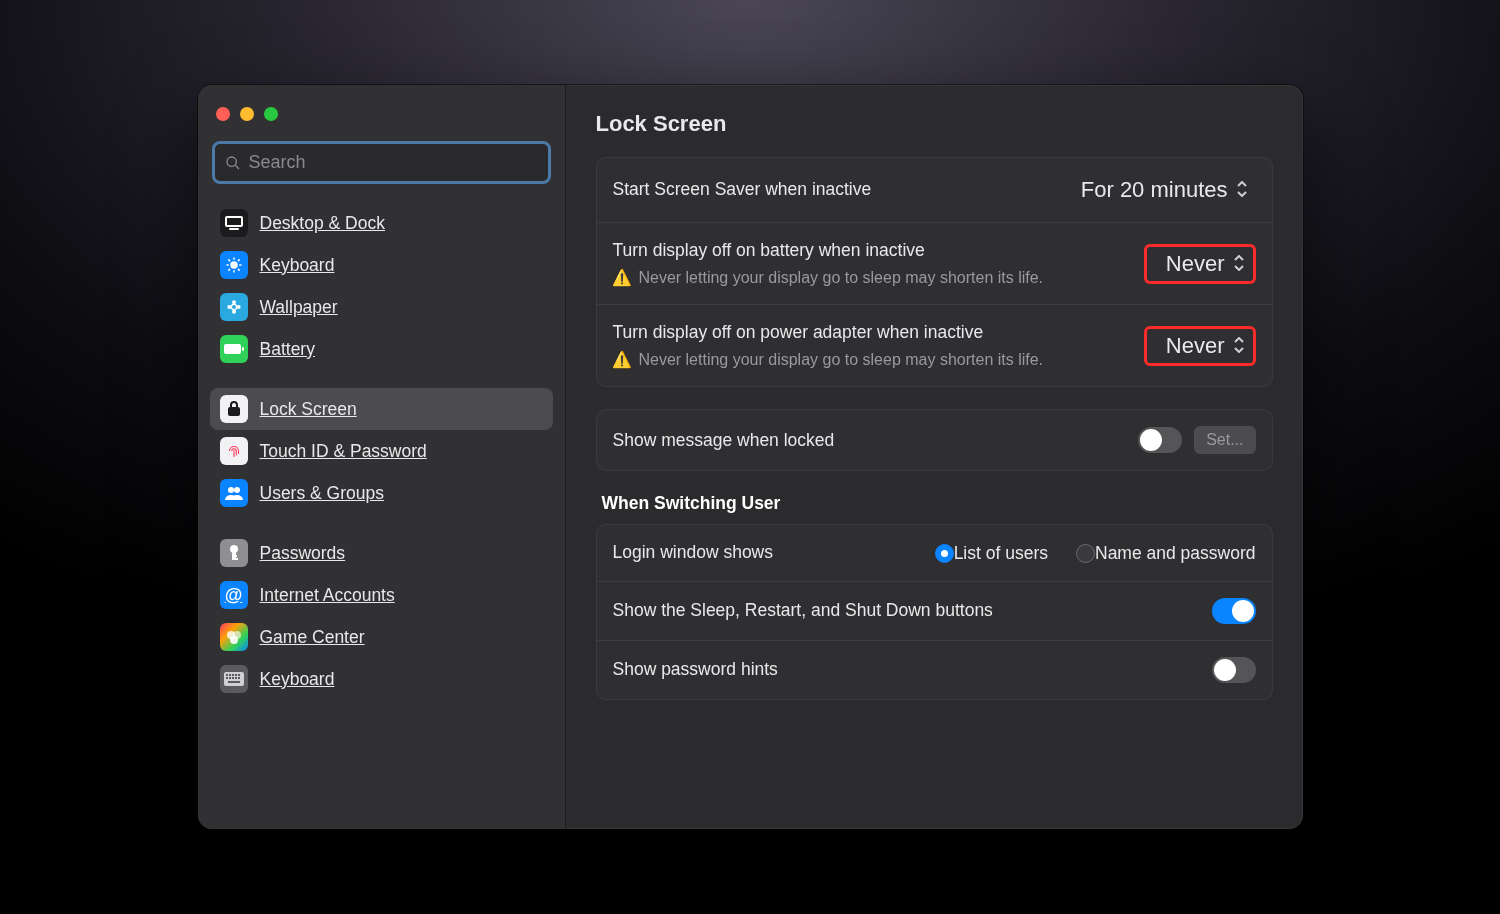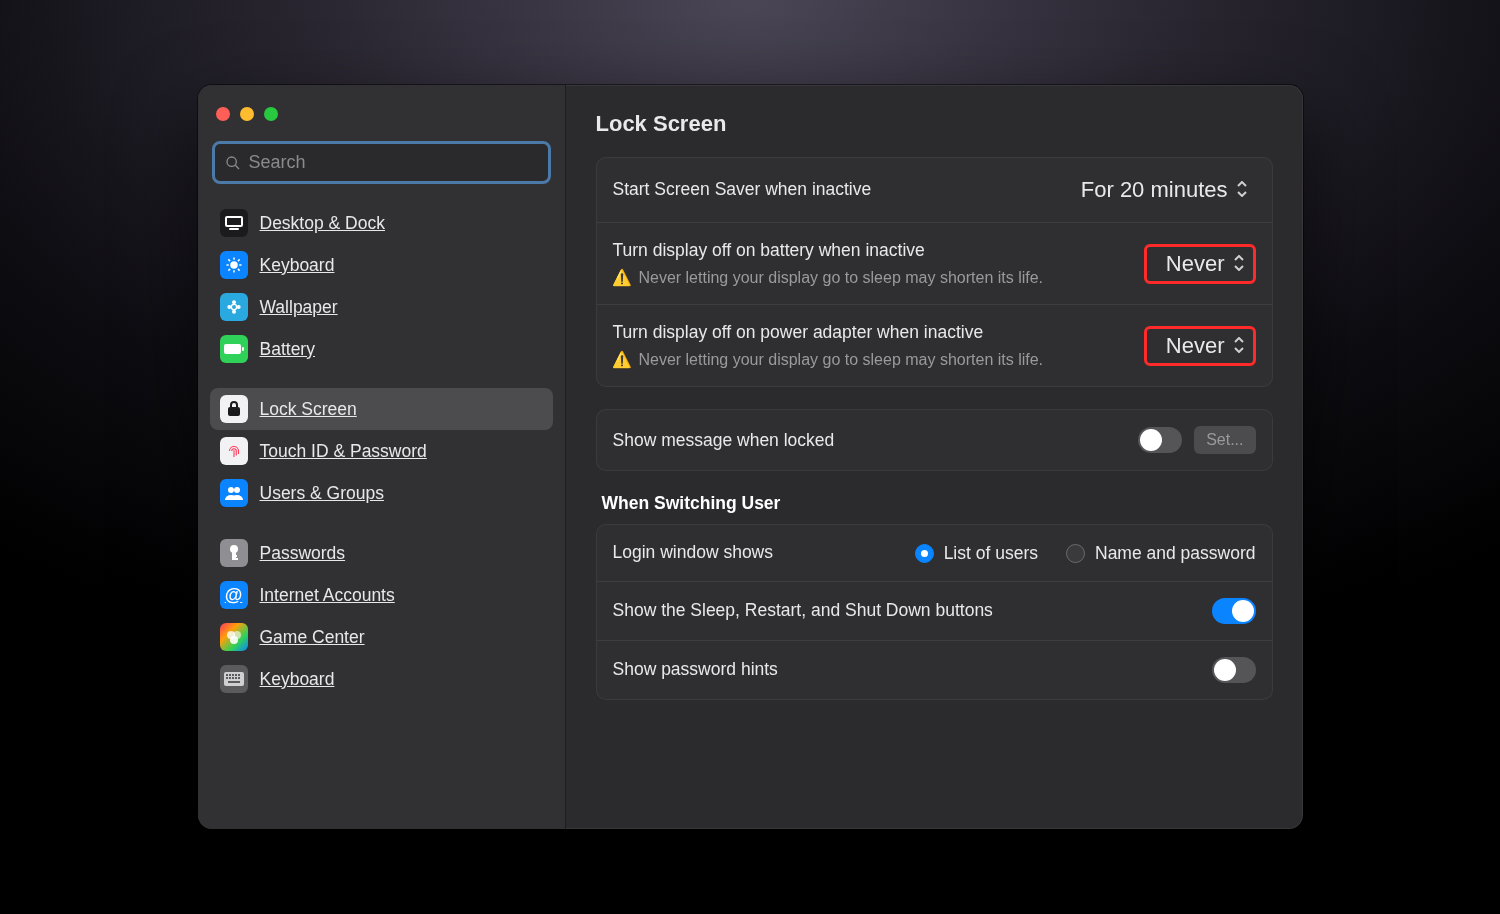--- a/index.html
+++ b/index.html
@@ -87,21 +87,21 @@
   .toggle.on { background: #0a84ff; }
   .toggle .knob { position: absolute; top: 2px; width: 22px; height: 22px; border-radius: 50%; background: #fff; left: 2px; transition: none; }
   .toggle.on .knob { left: 20px; }
   
   .btn {
     background: #4c4c4e; color: #9a9a9d; border-radius: 6px;
     padding: 5px 12px; font-size: 16px; margin-left: 12px; text-align: center;
   }
   
   .radios { display: flex; gap: 28px; align-items: center; font-size: 17.5px; }
-  .radio { display: flex; align-items: center; gap: 10px; }
+  .radio { display: flex; align-items: center; }
   .rb { width: 19px; height: 19px; border-radius: 50%; border: 1px solid #6a6a6d; background: #3a3a3c; display:flex; align-items:center; justify-content:center; }
   .rb.sel { background: #0a84ff; border-color: #0a84ff; }
   .rb.sel::after { content: ""; width: 7px; height: 7px; border-radius:50%; background: #fff; }
   
   .search-ico { width:16px; height:16px; stroke:#8a8a8d; stroke-width:2; fill:none; }
   .chev svg { stroke:#cfcfd2; stroke-width:2; fill:none; }
   
   .bg-black { background:#1b1b1d; } .bg-blue { background:#0a84ff; } .bg-cyan { background:#2aa9e0; }
   .bg-teal2 { background:#32c6d0; } .bg-green { background:#30d158; } .bg-white { background:#f2f2f4; color:#333; } .bg-gray { background:#8e8e93; } .bg-grad { background: linear-gradient(135deg,#ff375f,#ff9f0a,#30d158,#0a84ff); }
   .bg-gray2 { background:#5b5b5e; }

